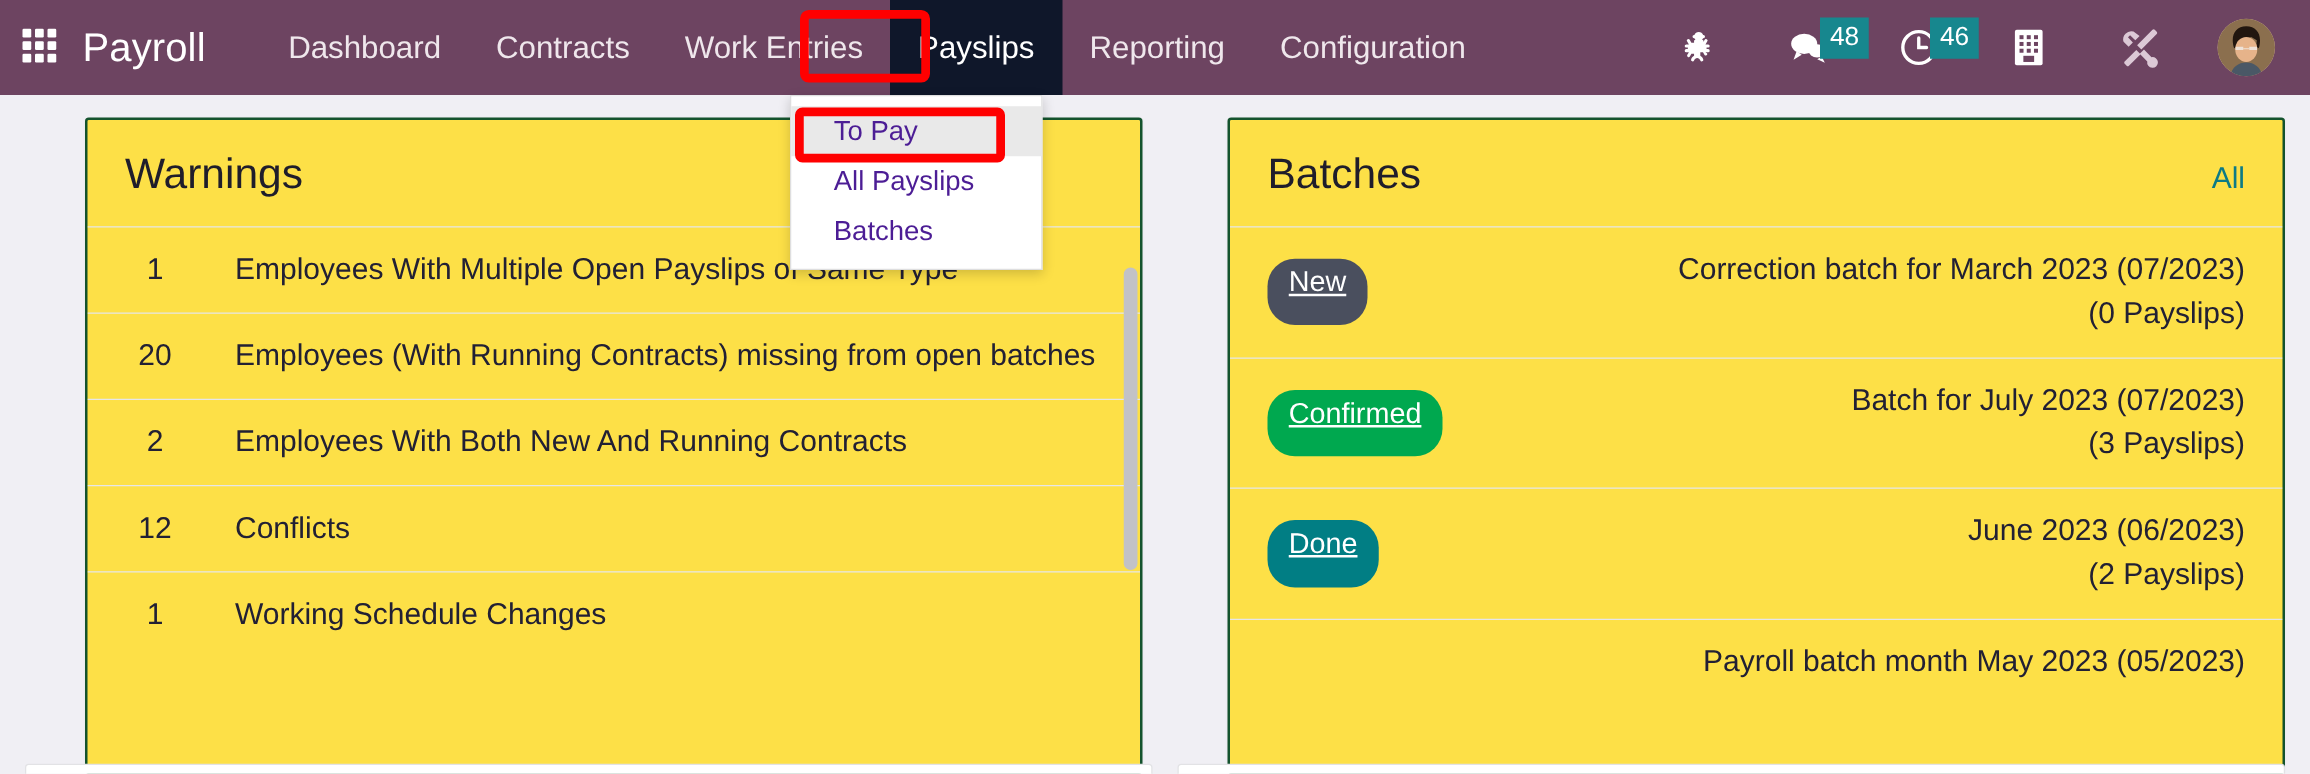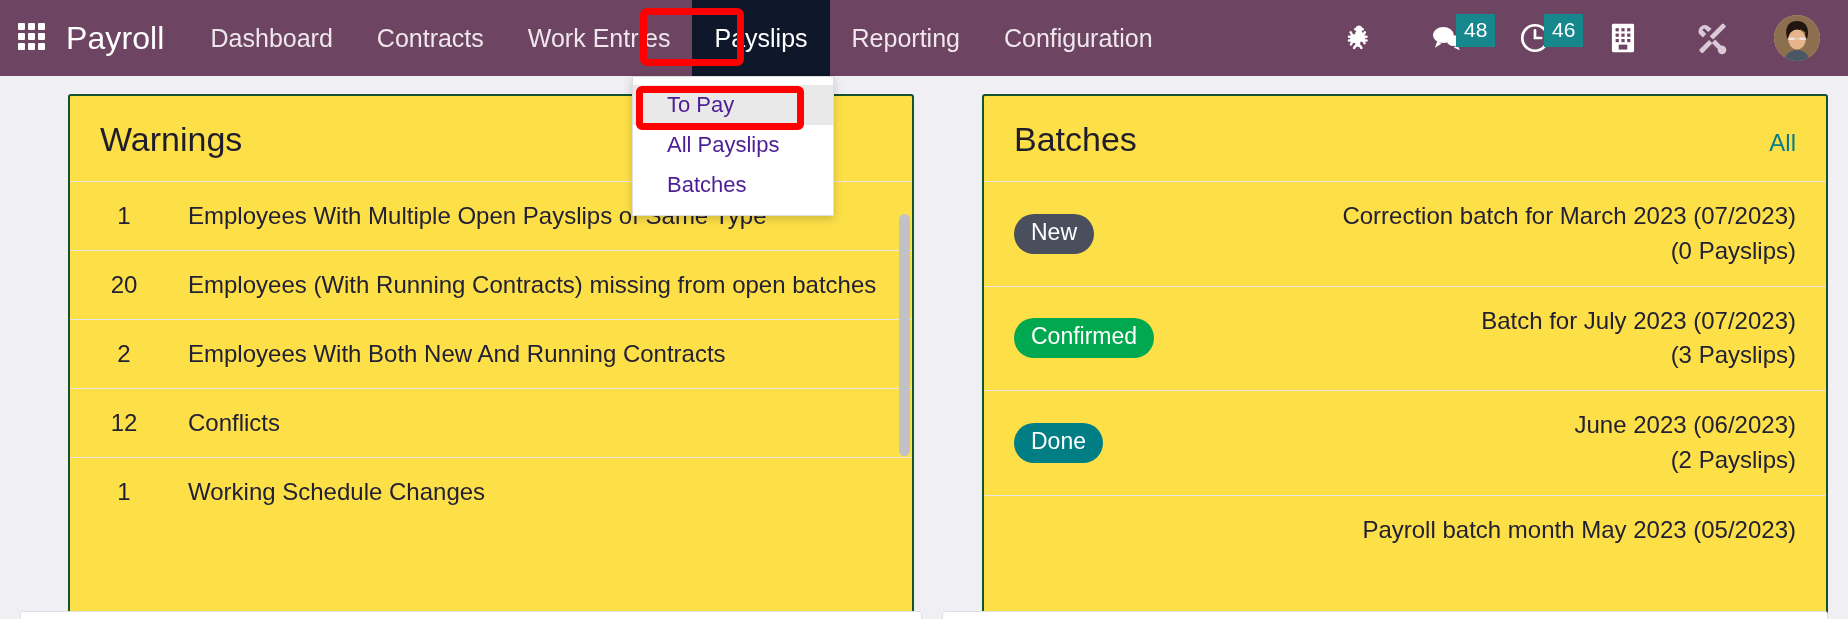--- a/index.html
+++ b/index.html
@@ -28,21 +28,21 @@
     gap: 3px;
     margin-right: 18px;
     cursor: pointer;
   }
   .apps-grid i { background: #ffffff; border-radius: 1px; display: block; }
   .brand {
     color: #ffffff;
     font-size: 32px;
     font-weight: 400;
     letter-spacing: .1px;
-    margin-right: 24px;
+    margin-right: 44px;
     white-space: nowrap;
     cursor: pointer;
   }
   .navitems { display: flex; align-items: center; height: 100%; }
   .navitem {
     color: #efe7ec;
     font-size: 25px;
     padding: 0 22px;
     height: 76px;
     line-height: 76px;
@@ -189,24 +189,25 @@
     color: #222034;
     padding-right: 34px !important;
     line-height: 1.42;
   }
 
   .batch-state { width: 200px; padding-left: 30px !important; }
   .chip {
     display: inline-block;
     color: #ffffff;
     font-size: 23px;
-    padding: 6px 17px 10px 17px;
+    padding: 6px 17px 23px 17px;
     border-radius: 22px;
     white-space: nowrap;
     line-height: 1.05;
+    text-decoration: underline;
   }
   .batch-info {
     text-align: right;
     padding-right: 30px !important;
     font-size: 24px;
     color: #222034;
     line-height: 1.45;
   }
   .batch-sub { display: block; }
 

